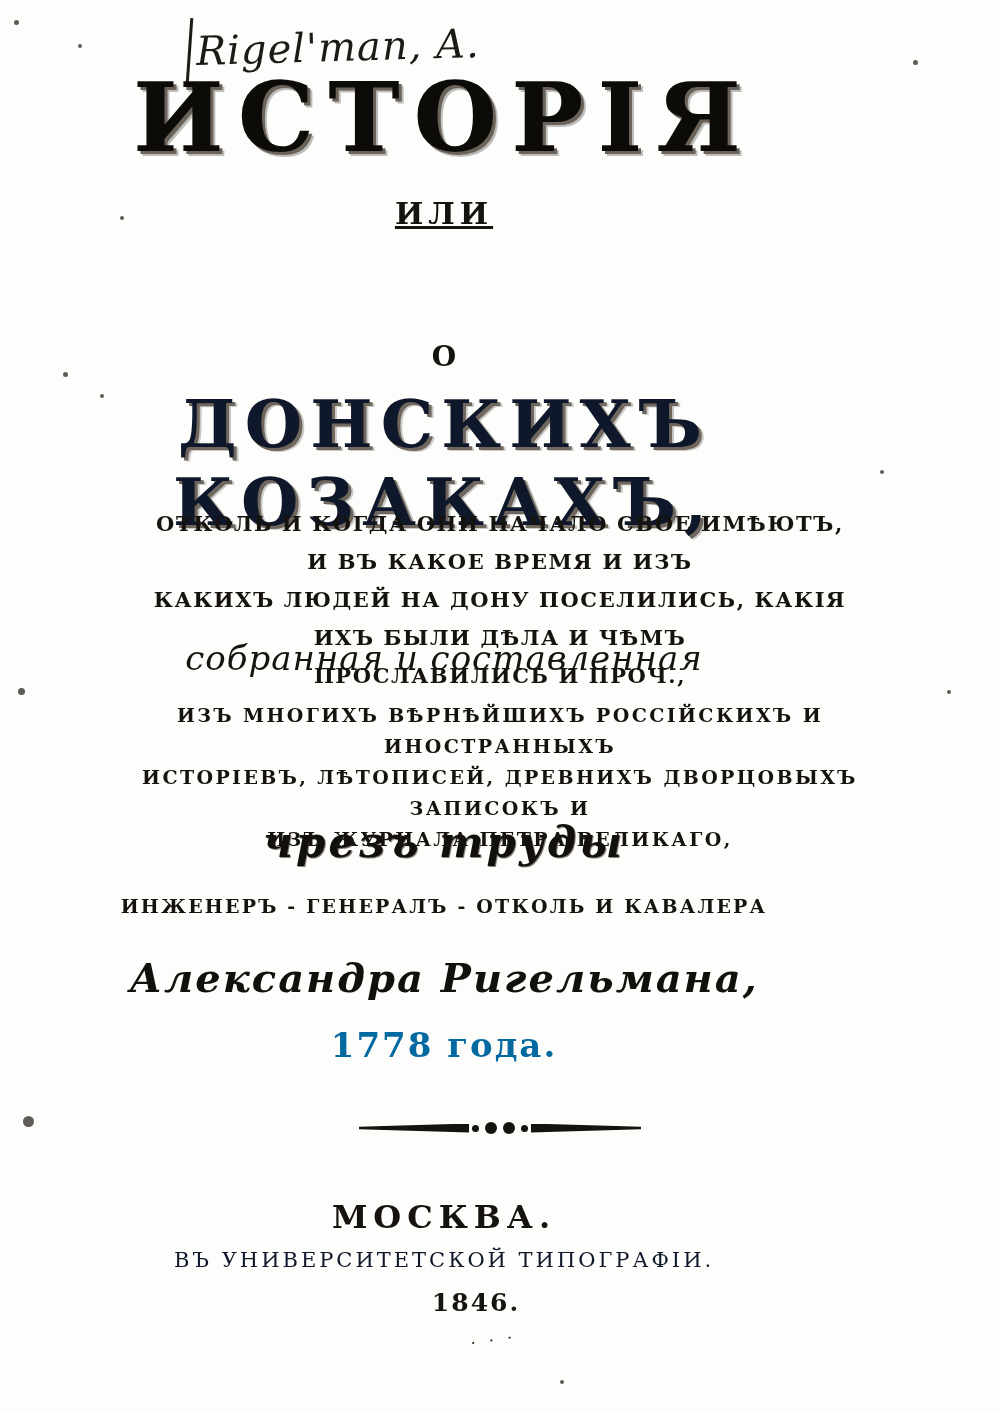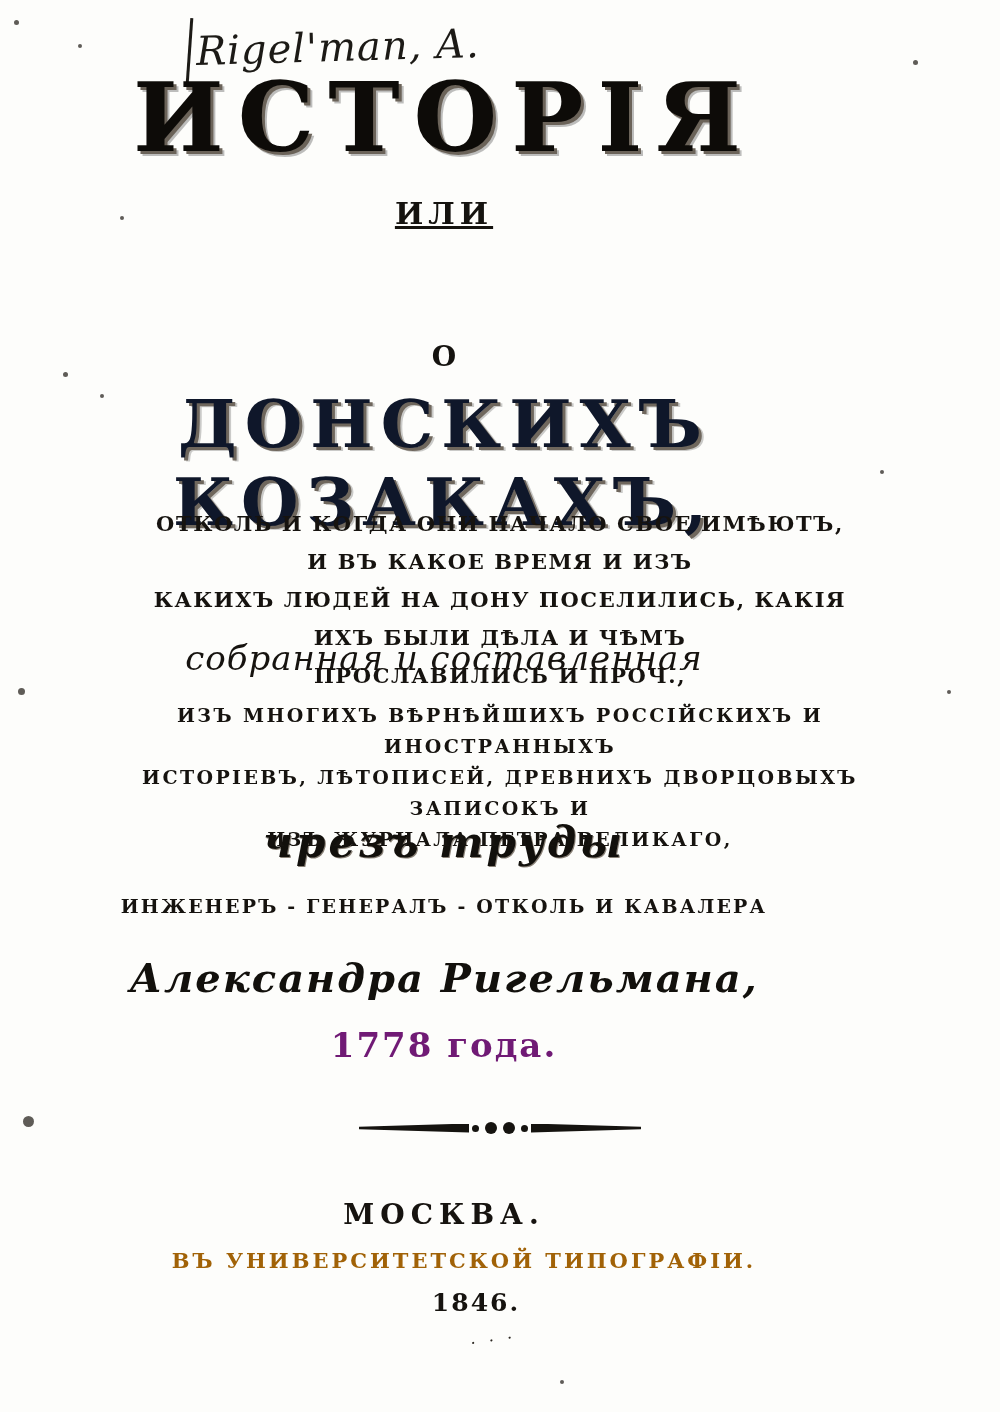--- a/index.html
+++ b/index.html
@@ -154,21 +154,21 @@
     letter-spacing: 2px;
     color: #12100c;
     margin-top: 9px;
   }
   .year {
     top: 1025px;
     font-family: "DejaVu Serif", serif;
     font-weight: 700;
     font-size: 34px;
     letter-spacing: 2px;
-    color: #701a75;
+    color: #0369a1;
   }
   .ornament {
     top: 1108px;
     left: 0;
     width: 1000px;
     height: 40px;
     display: flex;
     align-items: center;
     justify-content: center;
   }
@@ -183,32 +183,31 @@
     width: 12px; height: 12px;
     background: #15130f;
     border-radius: 50%;
     margin: 0 3px;
   }
   .orn-dot.small { width: 7px; height: 7px; }
   .imprint-city {
     top: 1198px;
     font-family: "DejaVu Serif", serif;
     font-weight: 700;
-    font-size: 28px;
+    font-size: 32px;
     letter-spacing: 6px;
     color: #16130f;
   }
   .imprint-press {
     top: 1248px;
     font-family: "DejaVu Serif", serif;
-    font-weight: 700;
+    font-weight: 400;
     font-size: 21px;
     letter-spacing: 3px;
-    color: #a16207;
-    margin-left: 20px;
+    color: #0f172a;
   }
   .imprint-year {
     top: 1288px;
     font-family: "DejaVu Serif", serif;
     font-weight: 700;
     font-size: 25px;
     letter-spacing: 2px;
     color: #16130f;
     margin-left: 32px;
   }

